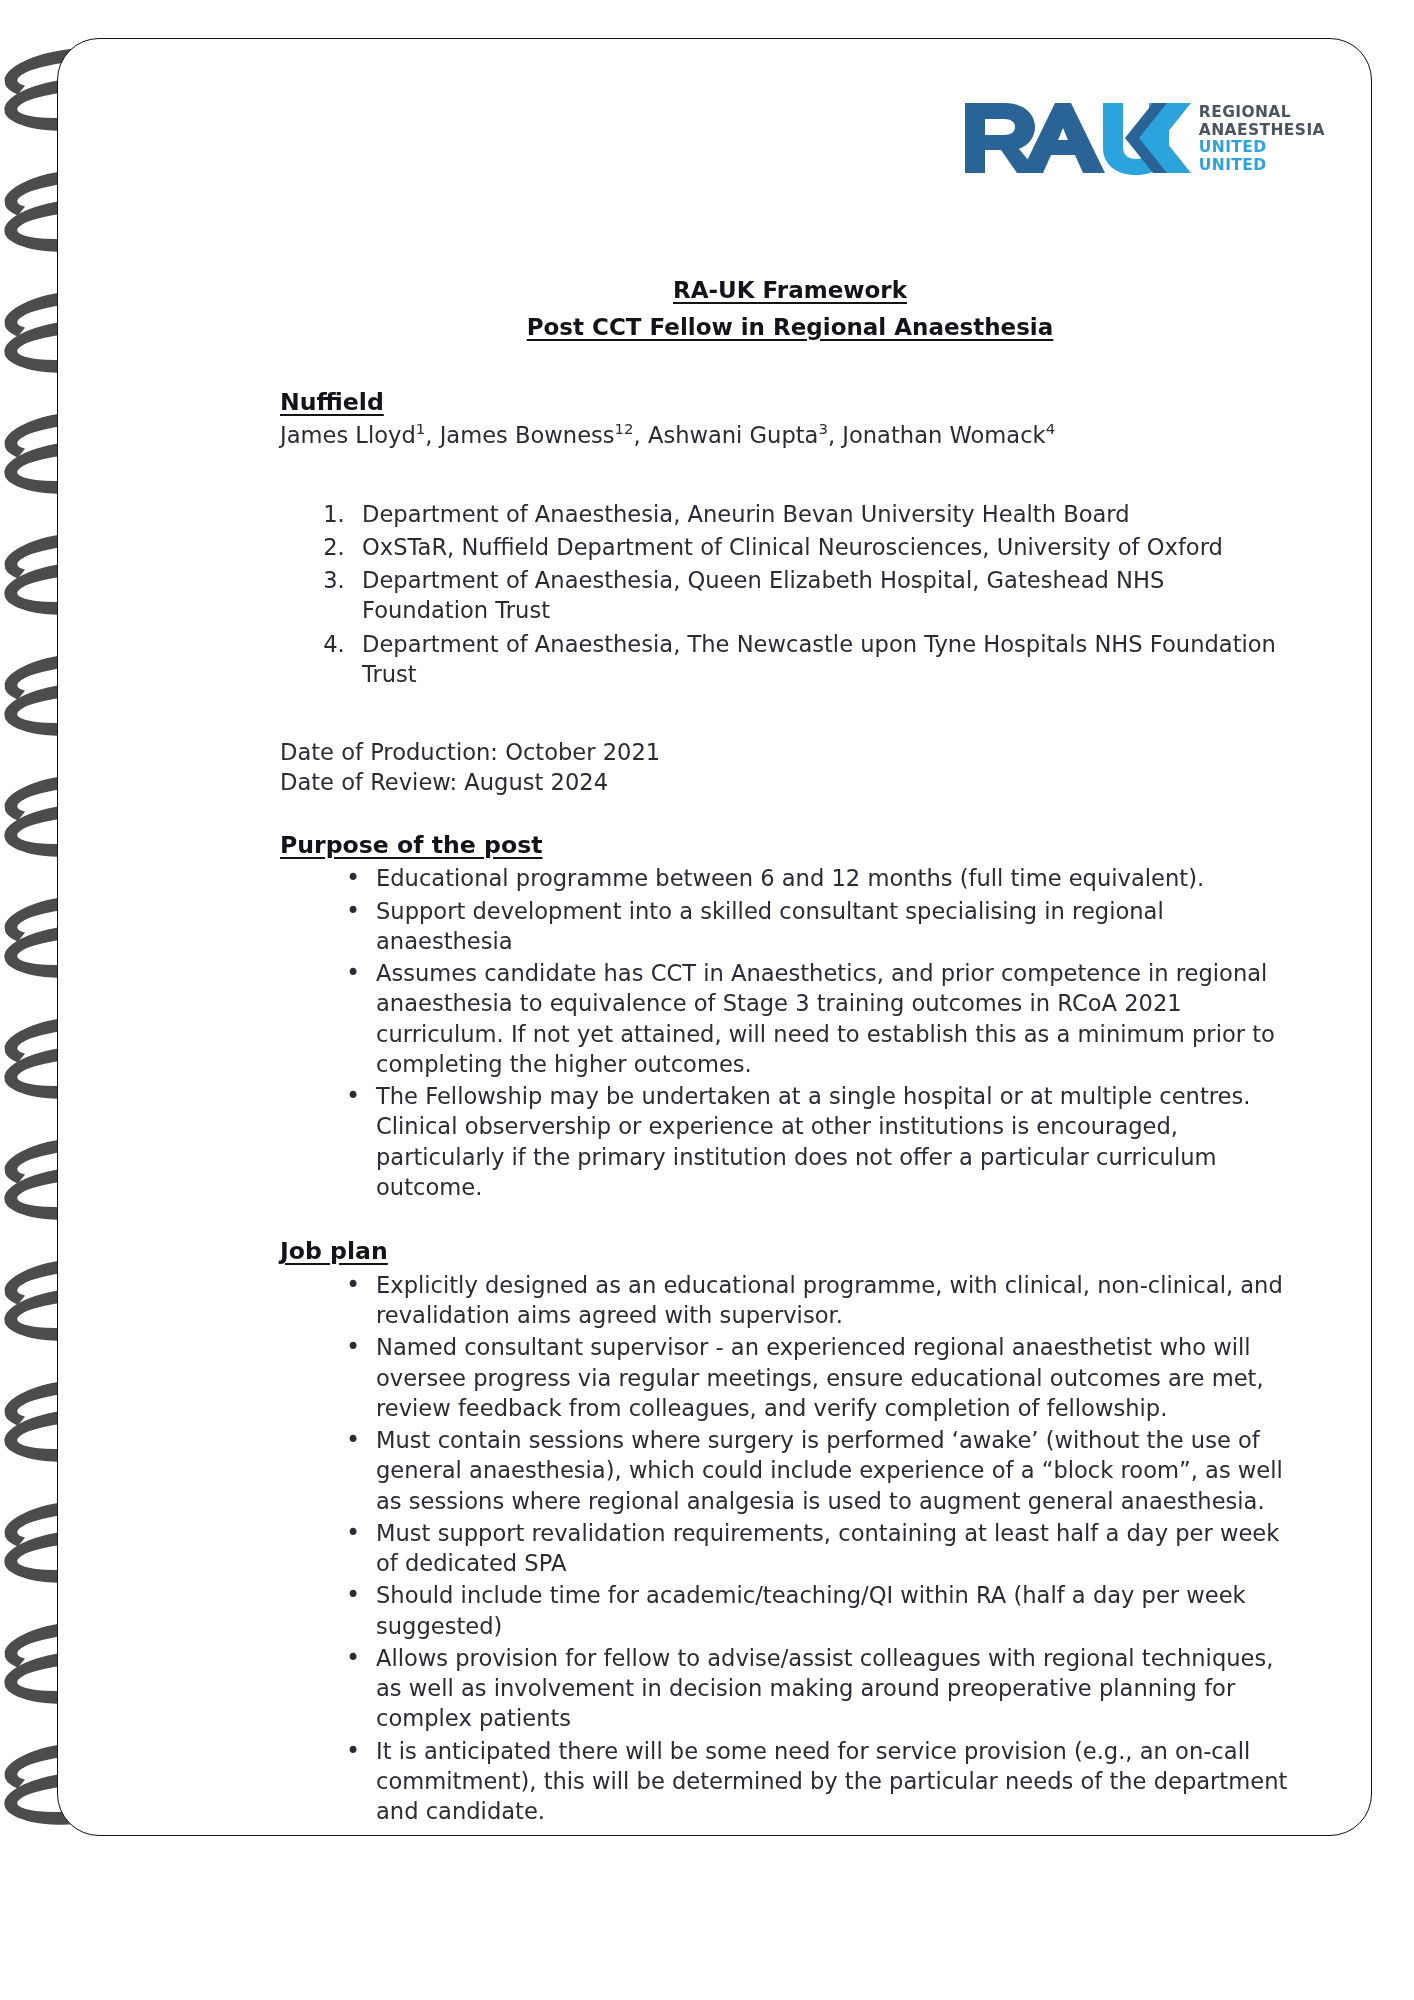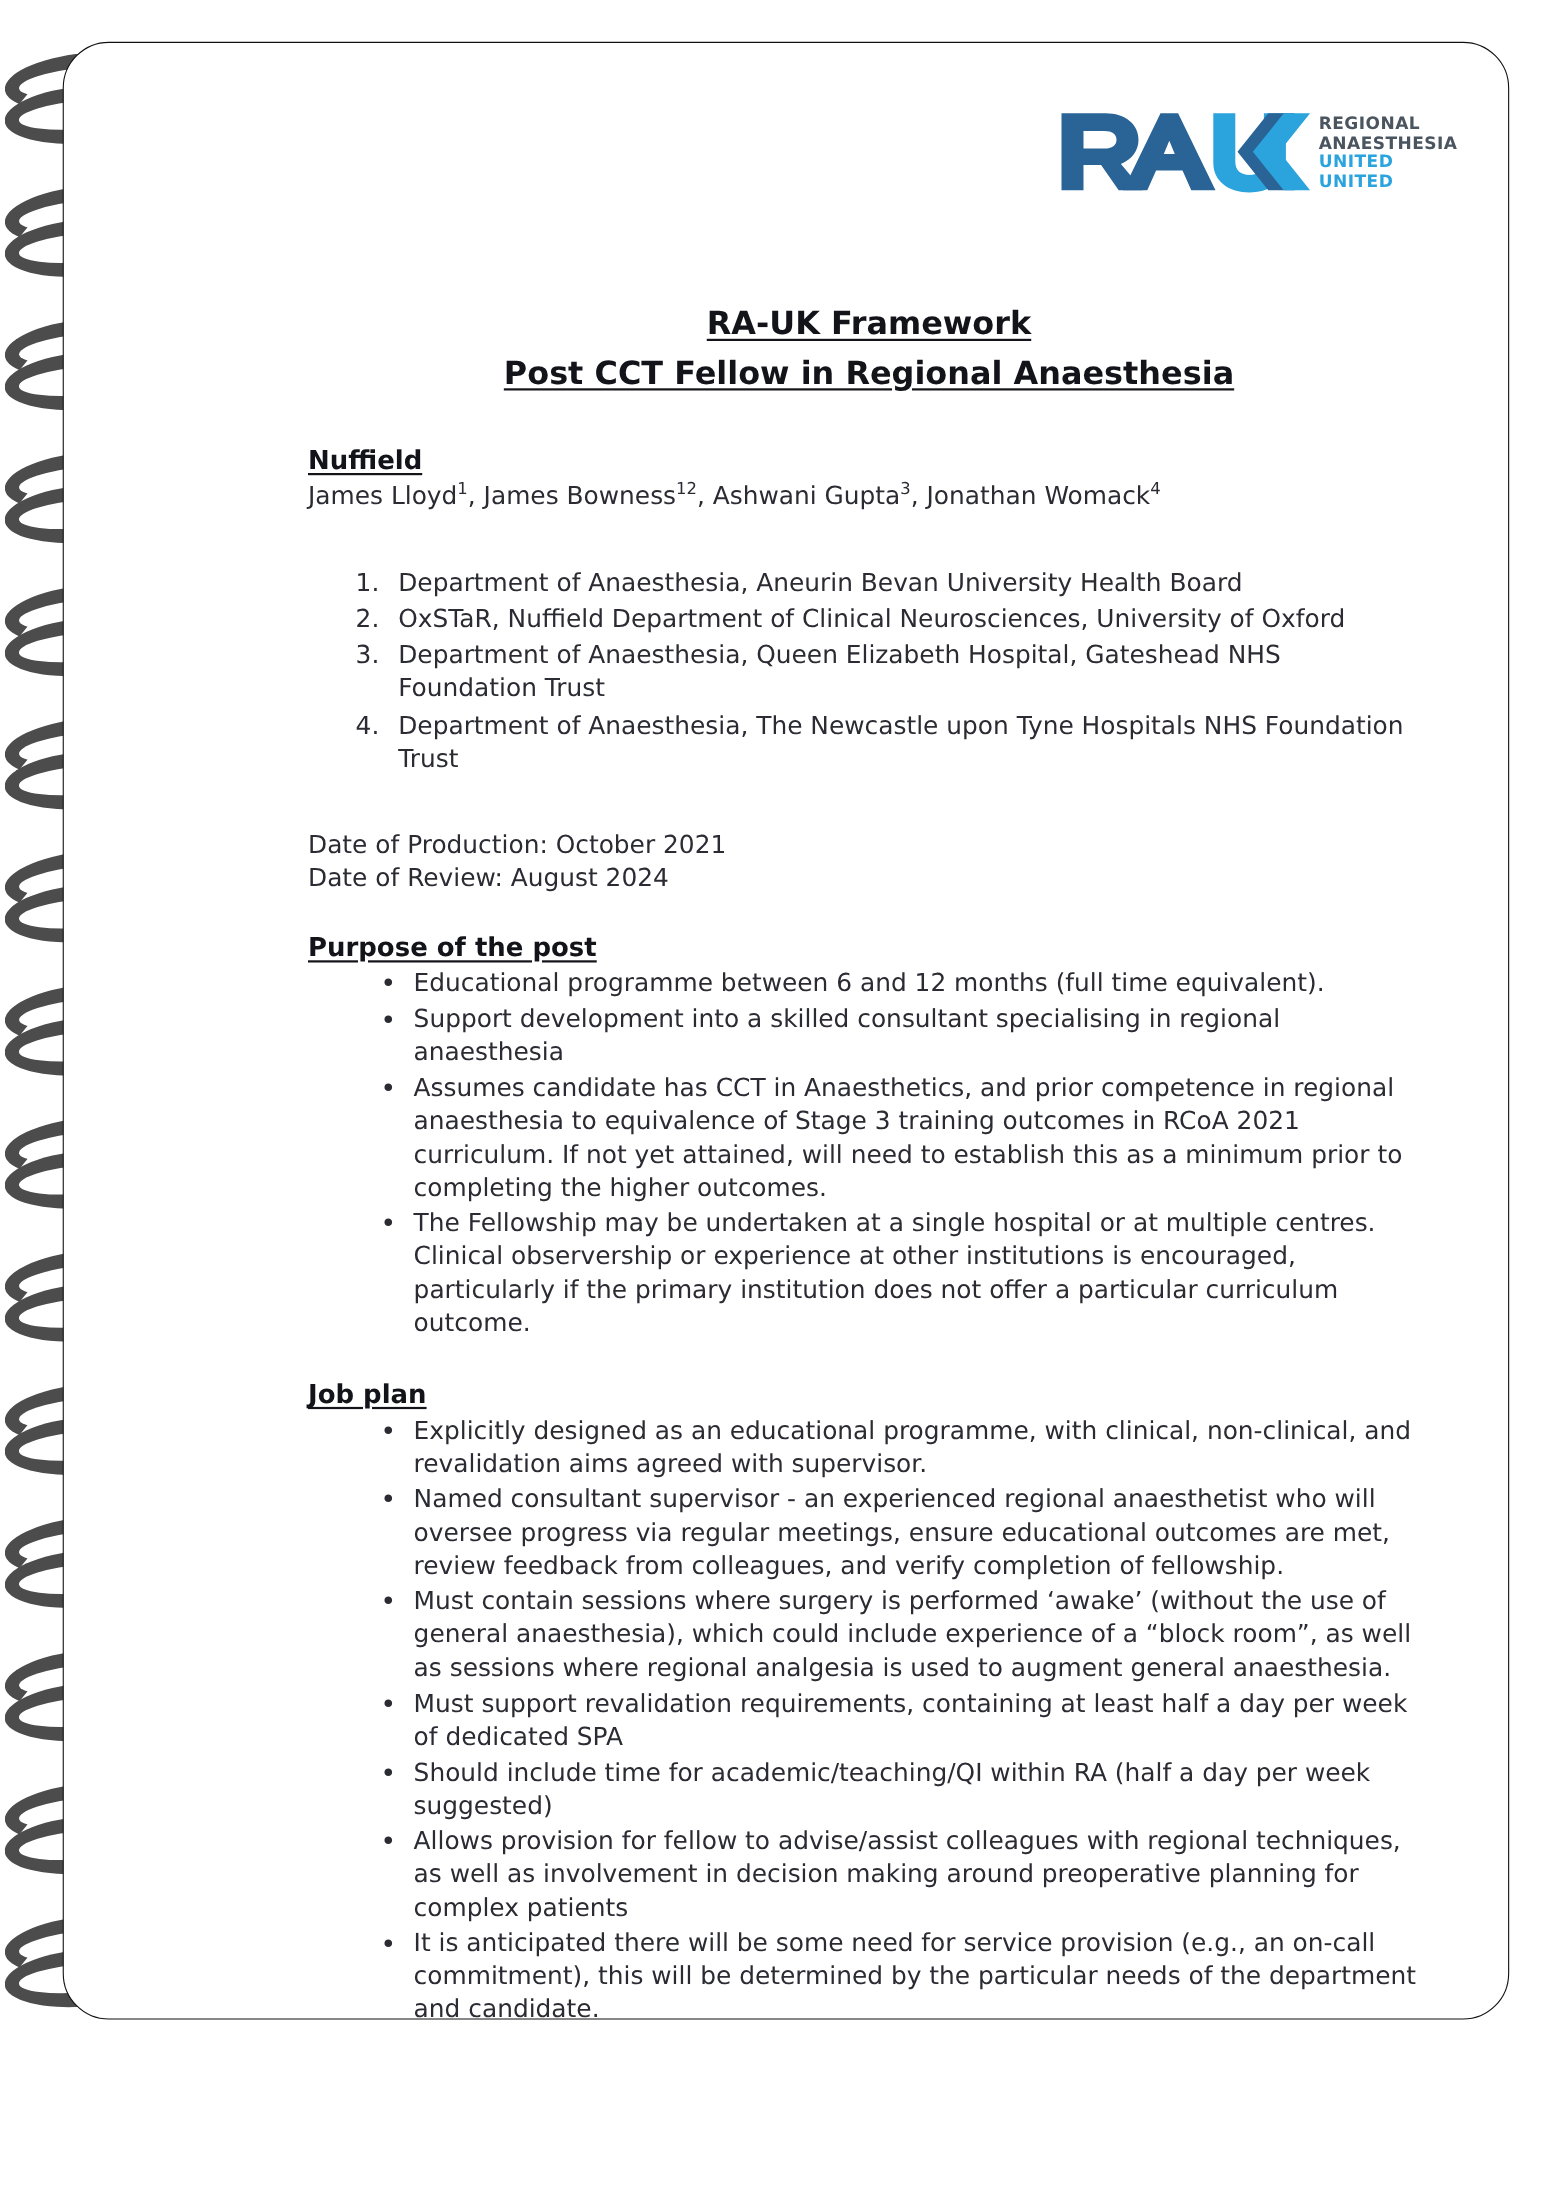--- a/index.html
+++ b/index.html
@@ -97,21 +97,21 @@
     top: 236px;
     width: 1020px;
     color: #2b2b33;
     font-size: 22.6px;
     line-height: 1.34;
   }
 
   .doc-title {
     text-align: center;
     font-weight: bold;
-    font-size: 29px;
+    font-size: 23px;
     color: #13131a;
     margin: 0 0 6px 0;
   }
   .doc-title span {
     text-decoration: underline;
     text-underline-offset: 4px;
   }
   .doc-title.line2 { margin-bottom: 0; }
 
   h2.section-heading {

